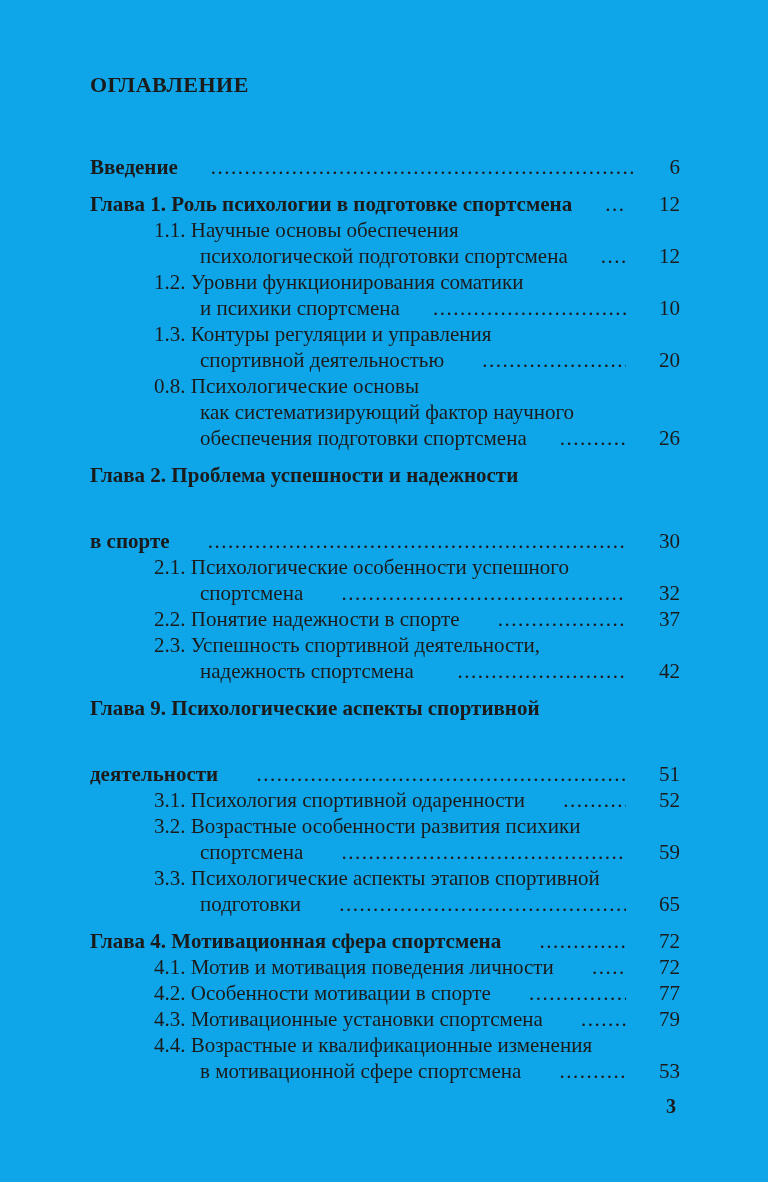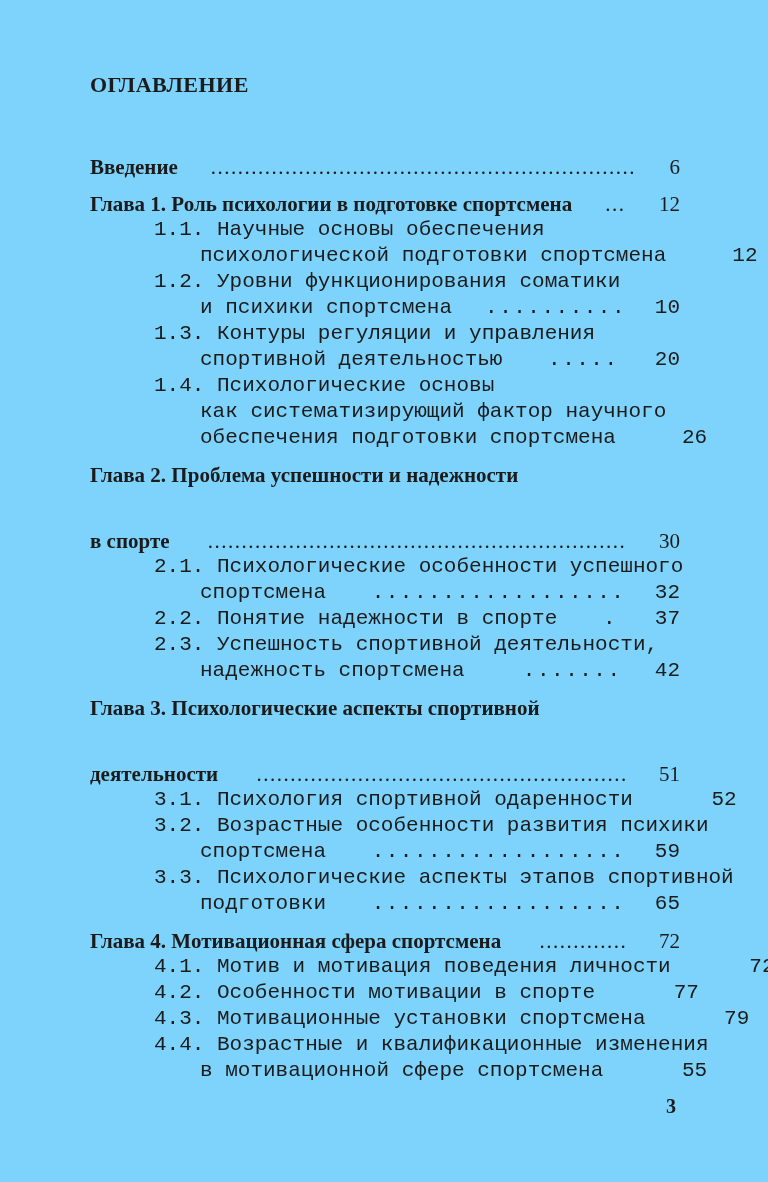--- a/index.html
+++ b/index.html
@@ -4,21 +4,21 @@
 <style>
   html, body {
     margin: 0;
     padding: 0;
     background: #ffffff;
   }
   .page {
     position: relative;
     width: 768px;
     height: 1182px;
-    background: #7dd3fc;
+    background: #0ea5e9;
     color: #1b1b1b;
     font-family: "Liberation Serif", "DejaVu Serif", serif;
     font-size: 21px;
     overflow: hidden;
     box-sizing: border-box;
   }
   .content {
     position: absolute;
     top: 72px;
     left: 90px;
@@ -34,21 +34,21 @@
     width: 100%;
   }
   .entry { margin: 0; }
   .entry .line {
     line-height: 26px;
     white-space: nowrap;
     gap: 32px;
   }
   .entry.chapter { font-weight: bold; margin-top: 11px; }
   .entry.intro   { font-weight: bold; }
-  .entry.section .line       { margin-left: 64px; font-family: Liberation Mono, monospace; }
+  .entry.section .line       { margin-left: 64px; }
   .entry.section .line.cont  { margin-left: 110px; }
   .entry.chapter .line.cont  { margin-left: 0; margin-top: 40px; }
   .line.last {
     display: flex;
     align-items: baseline;
   }
   .line.last .txt {
     white-space: pre;
     flex: 0 0 auto;
   }
@@ -115,21 +115,21 @@
         </div>
         <div class="entry section">
           <div class="line">1.3. Контуры регуляции и управления</div>
           <div class="line cont last">
             <span class="txt">спортивной деятельностью </span>
             <span class="leader"></span>
             <span class="pg">20</span>
           </div>
         </div>
         <div class="entry section">
-          <div class="line">1.4. Психологические основы</div>
+          <div class="line">0.8. Психологические основы</div>
           <div class="line cont">как систематизирующий фактор научного</div>
           <div class="line cont last">
             <span class="txt">обеспечения подготовки спортсмена</span>
             <span class="leader"></span>
             <span class="pg">26</span>
           </div>
         </div>
         <div class="entry chapter">
           <div class="line">Глава 2. Проблема успешности и надежности</div>
           <div class="line cont last">
@@ -155,21 +155,21 @@
         </div>
         <div class="entry section">
           <div class="line">2.3. Успешность спортивной деятельности,</div>
           <div class="line cont last">
             <span class="txt">надежность спортсмена  </span>
             <span class="leader"></span>
             <span class="pg">42</span>
           </div>
         </div>
         <div class="entry chapter">
-          <div class="line">Глава 3. Психологические аспекты спортивной</div>
+          <div class="line">Глава 9. Психологические аспекты спортивной</div>
           <div class="line cont last">
             <span class="txt">деятельности </span>
             <span class="leader"></span>
             <span class="pg">51</span>
           </div>
         </div>
         <div class="entry section">
           <div class="line last">
             <span class="txt">3.1. Психология спортивной одаренности </span>
             <span class="leader"></span>
@@ -218,19 +218,19 @@
             <span class="txt">4.3. Мотивационные установки спортсмена </span>
             <span class="leader"></span>
             <span class="pg">79</span>
           </div>
         </div>
         <div class="entry section">
           <div class="line">4.4. Возрастные и квалификационные изменения</div>
           <div class="line cont last">
             <span class="txt">в мотивационной сфере спортсмена </span>
             <span class="leader"></span>
-            <span class="pg">55</span>
+            <span class="pg">53</span>
           </div>
         </div>
       </div>
   </div>
   <div class="folio">3</div>
 </div>
 
 </body></html>

